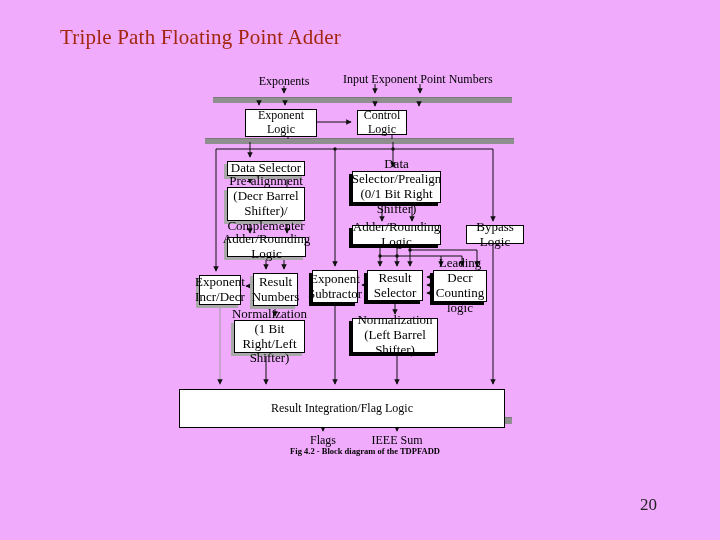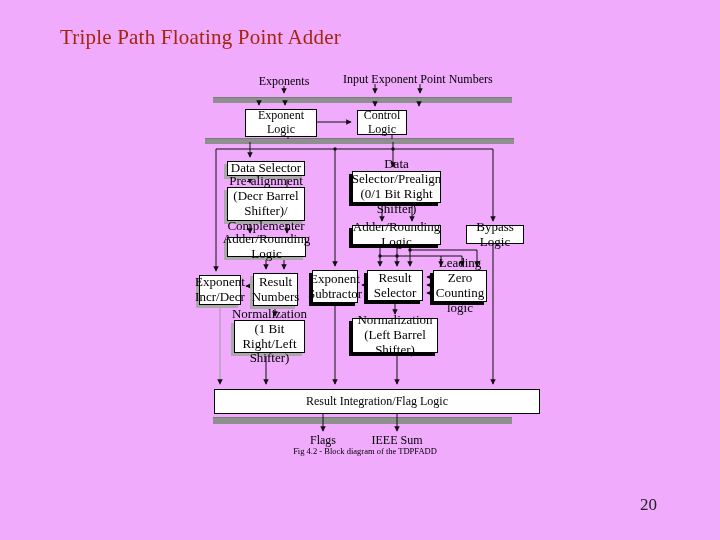--- a/index.html
+++ b/index.html
@@ -37,21 +37,21 @@
   }
   .box.gray{box-shadow:-3px 3px 0 0 #a9a9a9;}
   .box.black{box-shadow:-3px 3px 0 0 #000000;}
   .box.big{font-size:12px;}
   .io-label{
     position:absolute;font-size:12px;color:#000;text-align:center;
     white-space:nowrap;
   }
   .caption{
     position:absolute;left:270px;top:446px;width:190px;text-align:center;
-    font-size:8.5px;font-weight:normal;color:#000;
+    font-size:8.5px;font-weight:bold;color:#000;
   }
 </style>
 </head>
 <body>
 
 <div class="slide">
 
   <h1 class="title">Triple Path Floating Point Adder</h1>
 
   <div class="bus" style="left:213px;top:97px;width:299px;height:5px"></div>
@@ -146,23 +146,23 @@
 (1 Bit Right/Left
 Shifter)</span></div>
 
   <div class="box black" style="left:352px;top:171px;width:89px;height:32px"><span>Data Selector/Prealign
 (0/1 Bit Right Shifter)</span></div>
   <div class="box black" style="left:352px;top:225px;width:89px;height:20px"><span>Adder/Rounding Logic</span></div>
   <div class="box" style="left:466px;top:225px;width:58px;height:19px"><span>Bypass Logic</span></div>
   <div class="box black" style="left:312px;top:270px;width:46px;height:33px"><span>Exponent
 Subtractor</span></div>
   <div class="box black" style="left:367px;top:270px;width:56px;height:31px"><span>Result Selector</span></div>
-  <div class="box black" style="left:433px;top:270px;width:54px;height:32px"><span>Leading Zero
+  <div class="box black" style="left:433px;top:270px;width:54px;height:32px"><span>Leading Decr
 Counting logic</span></div>
   <div class="box black" style="left:352px;top:318px;width:86px;height:35px"><span>Normalization
 (Left Barrel Shifter)</span></div>
 
-  <div class="box big" style="left:214px;top:389px;width:326px;height:25px"><span>Result Integration/Flag Logic</span></div>
+  <div class="box big" style="left:179px;top:389px;width:326px;height:39px"><span>Result Integration/Flag Logic</span></div>
 
   <div class="caption">Fig 4.2 - Block diagram of the TDPFADD</div>
 
   <div class="page-number">20</div>
 </div>
 
 </body></html>

